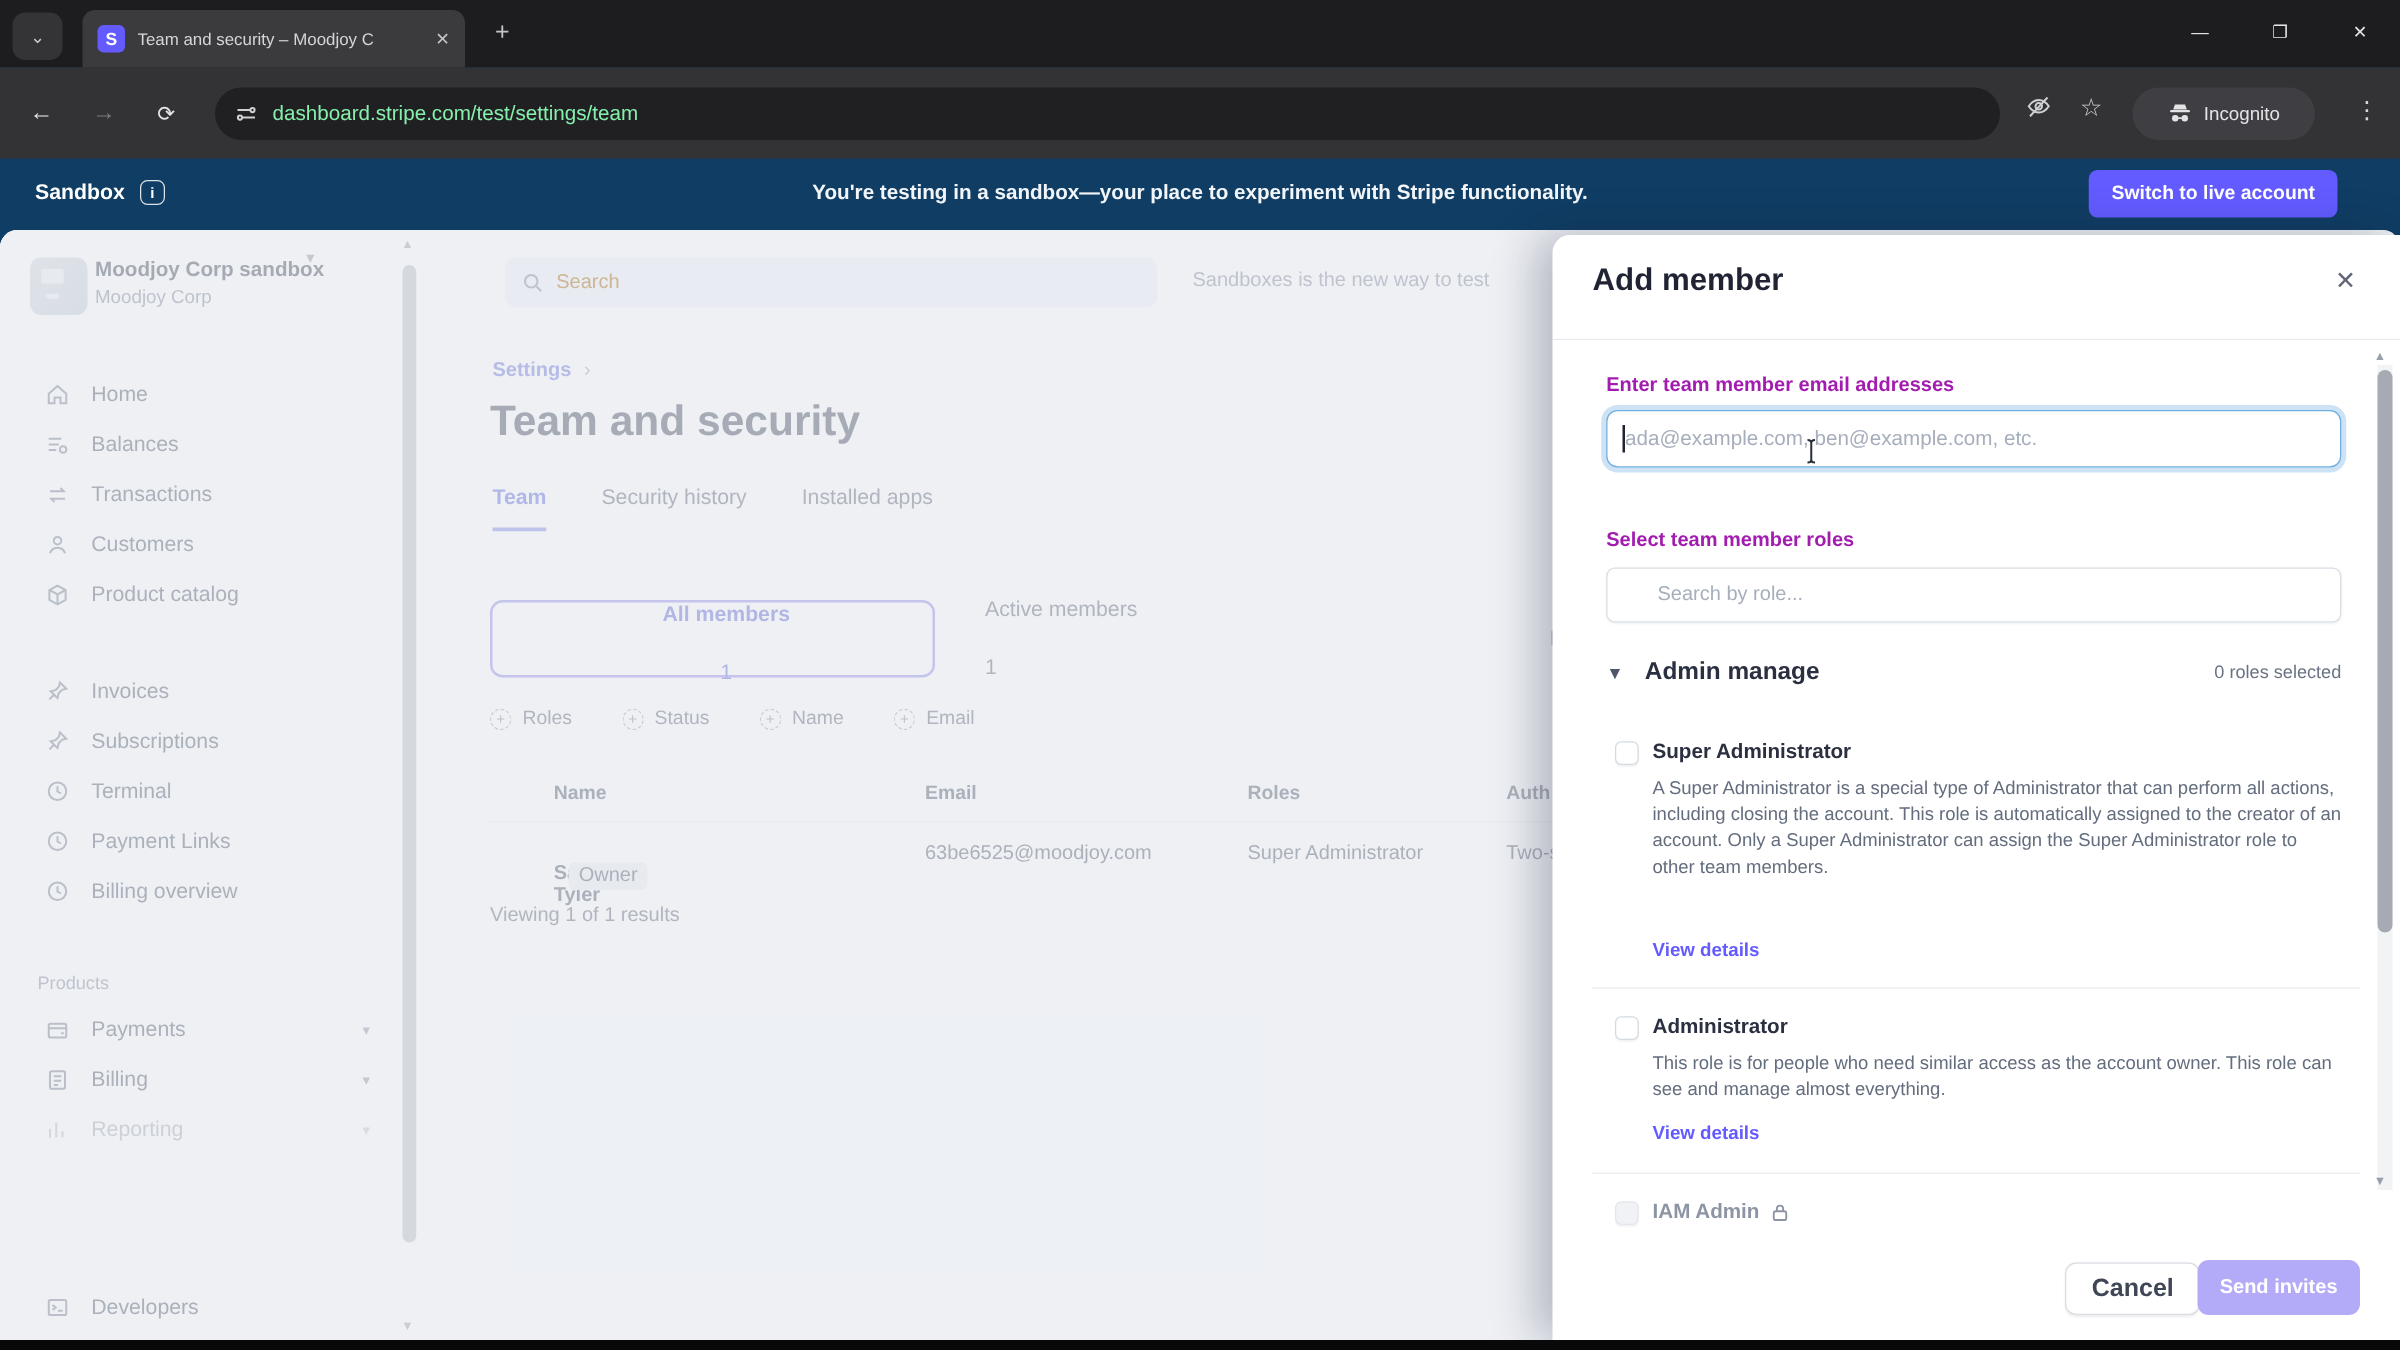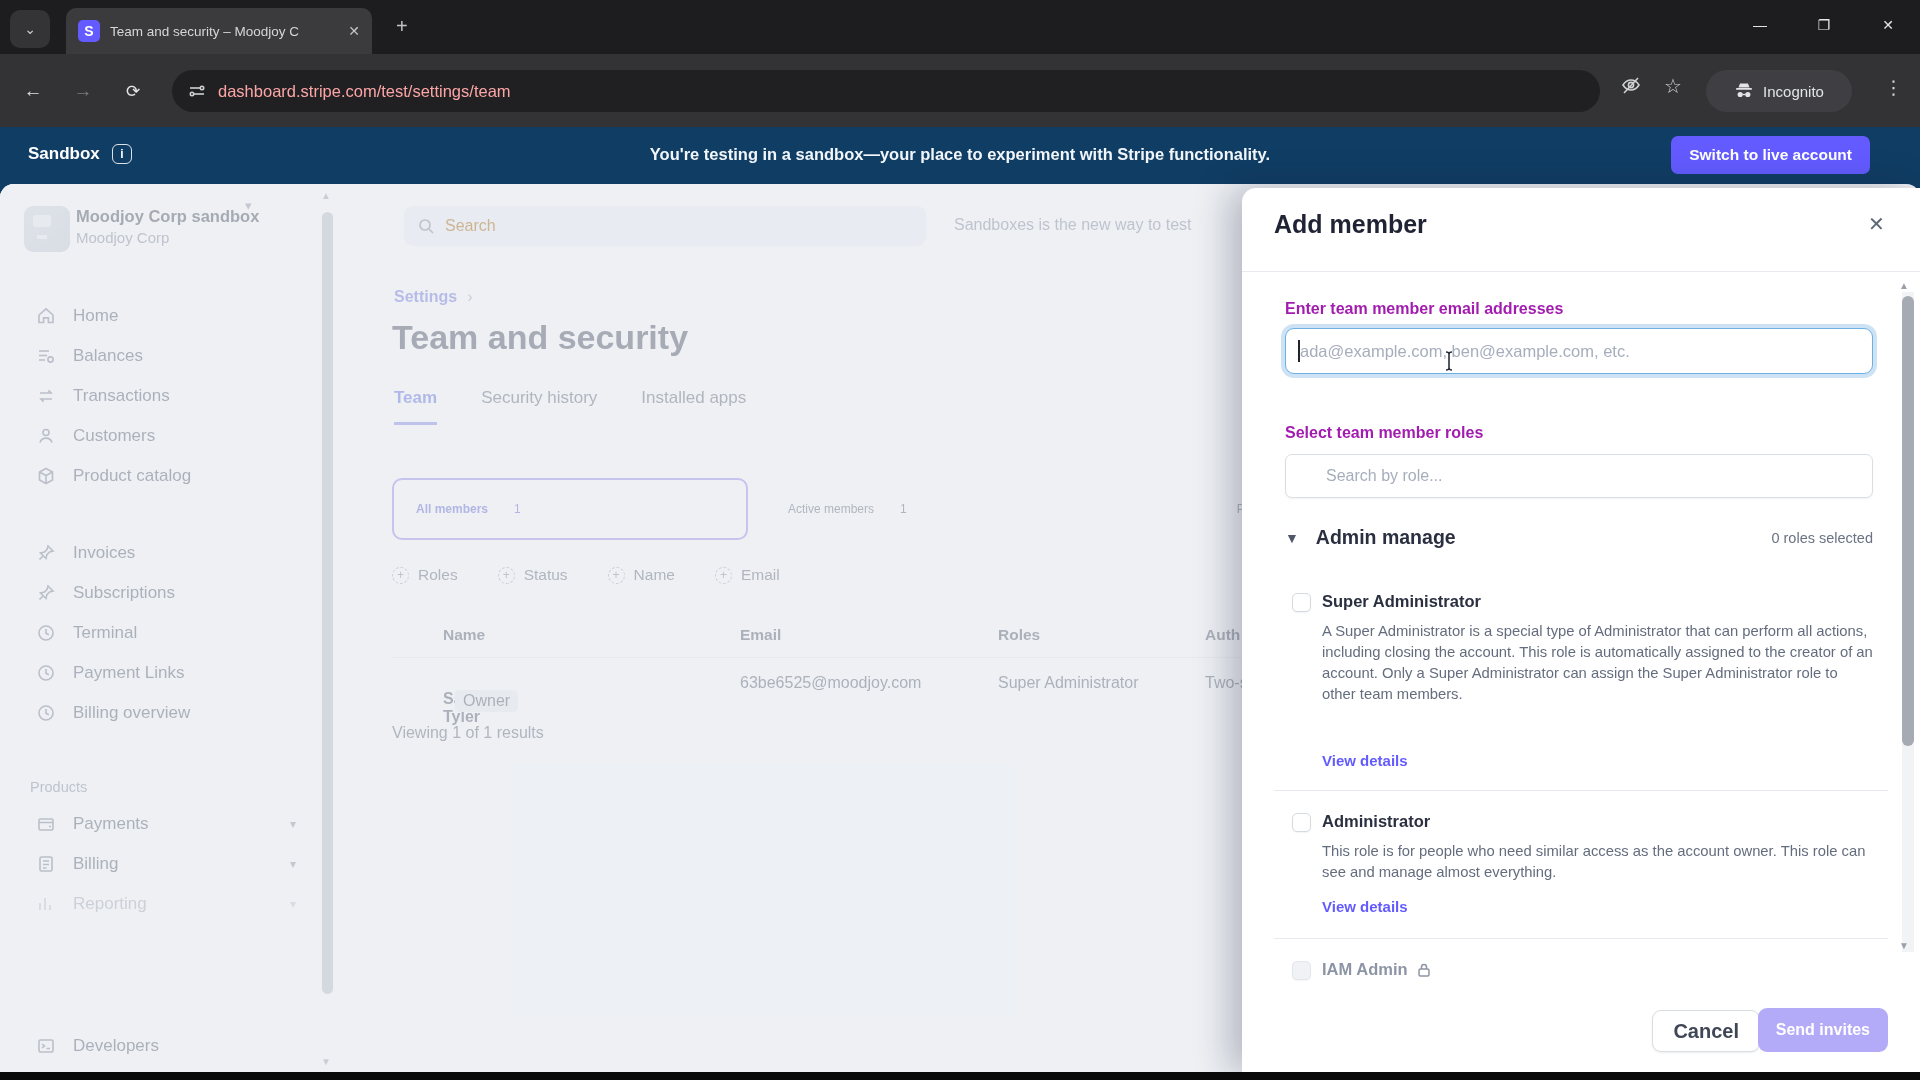--- a/index.html
+++ b/index.html
@@ -14,21 +14,21 @@
   .favicon { width:22px; height:22px; border-radius:5px; background:#635bff; color:#fff; font-weight:bold; font-size:14px; display:flex; align-items:center; justify-content:center; flex:none; }
   .tab-title { color:#d5d6d8; font-size:13.5px; white-space:nowrap; overflow:hidden; width:218px; -webkit-mask-image:linear-gradient(90deg,#000 85%,transparent); mask-image:linear-gradient(90deg,#000 85%,transparent); }
   .tab-close { color:#c3c4c7; font-size:14px; margin-left:auto; cursor:pointer; }
   .newtab-btn { position:absolute; left:396px; top:16px; color:#c3c4c7; font-size:20px; line-height:20px; cursor:pointer; }
   .win-controls { position:absolute; right:0; top:0; height:50px; display:flex; }
   .win-btn { width:64px; height:50px; display:flex; align-items:center; justify-content:center; color:#e3e4e6; font-size:14px; cursor:pointer; }
 
   .toolbar { position:absolute; left:0; top:54px; width:1920px; height:73px; background:#333336; }
   .nav-ic { position:absolute; top:20px; width:34px; height:34px; display:flex; align-items:center; justify-content:center; border-radius:50%; font-size:19px; cursor:pointer; }
   .omnibox { position:absolute; left:172px; top:16px; width:1428px; height:42px; background:#202023; border-radius:21px; display:flex; align-items:center; padding:0 16px; gap:12px; }
-  .omni-url { color:#fca5a5; font-size:16.5px; }
+  .omni-url { color:#86efac; font-size:16.5px; }
   .omni-right { position:absolute; top:20px; display:flex; align-items:center; color:#cfd0d3; }
   .incog-pill { position:absolute; left:1706px; top:16px; width:146px; height:42px; background:#3f3f43; border-radius:21px; color:#e3e4e6; font-size:15px; display:flex; align-items:center; justify-content:center; gap:9px; }
   .dots { position:absolute; left:1884px; top:22px; color:#d6d7d9; font-size:19px; letter-spacing:0; cursor:pointer; }
 
   
   .banner { position:absolute; left:0; top:127px; width:1920px; height:57px; background:#103d64; color:#fff; }
   .banner-label { position:absolute; left:28px; top:17px; font-size:17px; font-weight:bold; display:flex; align-items:center; gap:12px; }
   .info-badge { width:20px; height:20px; border:1.6px solid rgba(255,255,255,.85); border-radius:6px; font-size:12px; font-weight:bold; display:flex; align-items:center; justify-content:center; font-style:normal; }
   .banner-msg { position:absolute; left:0; right:0; top:18px; text-align:center; font-size:16.5px; font-weight:bold; color:#f2f6fa; }
   .banner-cta { position:absolute; right:50px; top:9px; height:38px; padding:0 18px; background:#635bff; border:none; border-radius:7px; color:#fff; font-size:15.5px; font-weight:bold; cursor:pointer; font-family:inherit; }
@@ -63,21 +63,21 @@
   .search-bar { position:absolute; left:64px; top:22px; width:522px; height:40px; background:#e7e9ef; border-radius:9px; display:flex; align-items:center; padding:0 14px; gap:10px; color:#a16207; }
   .search-bar span { font-size:16px; }
   .notice { position:absolute; left:614px; top:32px; width:520px; color:#7d8596; font-size:16px; white-space:nowrap; }
   .breadcrumb { position:absolute; left:54px; top:104px; font-size:16px; color:#6a74d8; font-weight:bold; display:flex; gap:10px; align-items:center; cursor:pointer; }
   .breadcrumb .crumb-chev { color:#9aa1af; font-weight:normal; }
   .page-title { position:absolute; left:52px; top:134px; font-size:34px; font-weight:bold; color:#414a5c; }
   .tabs { position:absolute; left:54px; top:204px; display:flex; gap:44px; }
   .tab-link { font-size:17px; color:#5b6373; padding-bottom:14px; cursor:pointer; }
   .tab-link.active { color:#5b6ad8; font-weight:bold; border-bottom:3px solid #7b86de; }
   .member-cards { position:absolute; left:52px; top:294px; display:flex; align-items:center; }
-  .member-card { display:flex; gap:26px; font-size:12px; cursor:pointer; }
+  .member-card { display:flex; gap:26px; font-size:17px; cursor:pointer;flex-direction:column; }
   .member-card.selected { width:356px; height:62px; border:2px solid #8d88e6; border-radius:10px; align-items:center; padding-left:22px; color:#5f64cf; font-weight:bold; }
   .member-count { font-weight:normal; }
   .member-card.plain { color:#5b6373; margin-left:40px; }
   .member-card.plain .member-count { margin-left:0; }
   .chips { position:absolute; left:52px; top:382px; display:flex; gap:40px; }
   .chip { display:flex; align-items:center; gap:9px; color:#5b6373; font-size:15.5px; cursor:pointer; }
   .circle-plus { width:17px; height:17px; border:1.4px dashed #9aa1af; border-radius:50%; color:#7d8596; font-size:12px; line-height:14px; text-align:center; }
   .table { position:absolute; left:52px; top:432px; width:1180px; }
   .t-head { position:relative; height:42px; border-bottom:1px solid #e2e5ea; }
   .t-row { position:relative; height:52px; }

